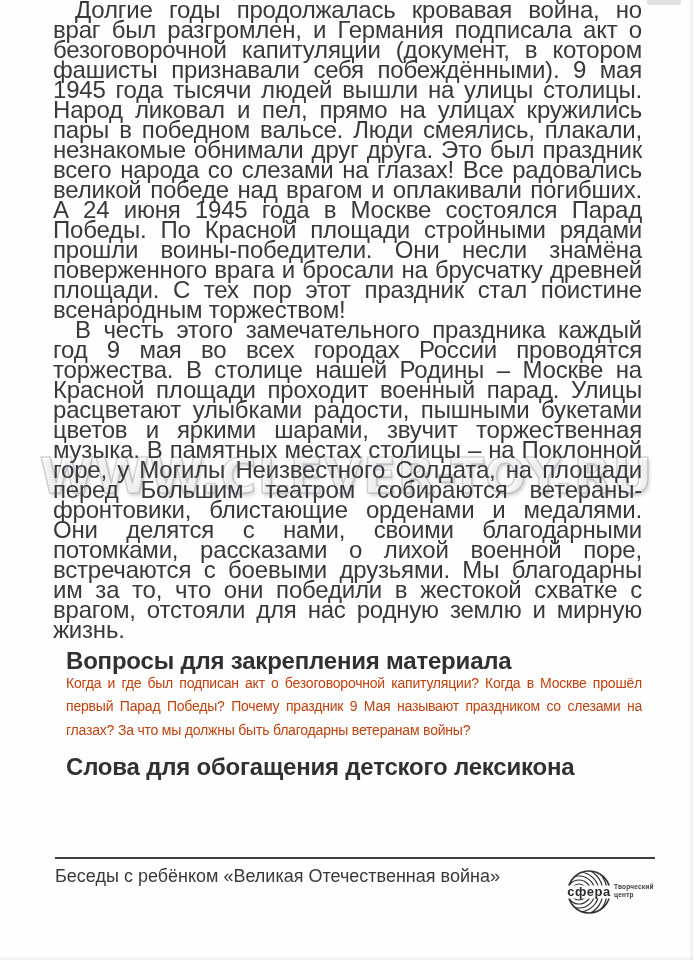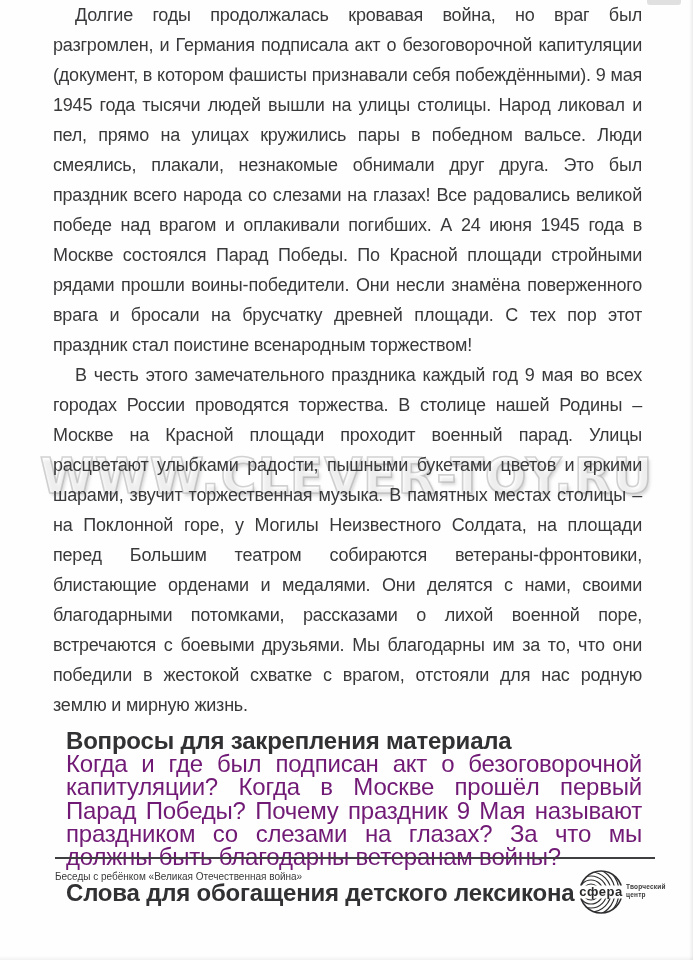--- a/index.html
+++ b/index.html
@@ -35,63 +35,63 @@
     color:#4a4a4d;
     letter-spacing:.5px;
     transform:scaleX(.84);transform-origin:center;
     white-space:nowrap;
   }
 
   
   .content{position:relative;z-index:1;padding:0 51px 0 53px;}
   .para{
     margin:0;
-    font-size:18px;line-height:30px;
+    font-size:24px;line-height:20px;
     letter-spacing:-.2px;
     text-align:justify;
     text-indent:22px;
     color:#39393b;
   }
   .section{margin-left:13px;margin-top:9px;}
   .sec-heading{
     font-weight:700;
     font-size:24px;line-height:23.2px;
     letter-spacing:-.2px;
     color:#313133;
   }
   .sec-text{
     margin:0;
-    font-size:24px;line-height:23.2px;
+    font-size:14px;line-height:23.2px;
     letter-spacing:-.2px;
     text-align:justify;
-    color:#701a75;
+    color:#c2410c;
   }
 
   
   .watermark{
     position:absolute;left:0;right:0;top:452px;
     z-index:0;
     text-align:center;
     font-family:"DejaVu Sans",sans-serif;
     font-size:49px;font-weight:700;letter-spacing:1px;
     line-height:1;
     color:rgba(255,255,255,.55);
     -webkit-text-stroke:1.6px rgba(150,150,150,.42);
     text-shadow:2px 3px 3px rgba(110,110,110,.25);
     white-space:nowrap;
     pointer-events:none;
   }
 
   
   .footer{position:absolute;left:55px;top:857px;width:600px;z-index:2;}
   .footer-rule{height:0;border-top:2.5px solid #3f3f41;width:600px;}
-  .footer-meta{margin-top:7px;font-size:10px;line-height:21.5px;color:#39393b;}
+  .footer-meta{margin-top:7px;font-size:18px;line-height:21.5px;color:#39393b;}
   .logo{
     position:absolute;left:512px;top:13px;
-    display:flex;align-items:flex-start;gap:3px;margin-left:12px;
+    display:flex;align-items:flex-start;gap:3px;
   }
   .logo-sub{
     font-size:6.5px;line-height:7.5px;font-weight:700;
     color:#3a3a3c;width:48px;margin-top:13px;letter-spacing:.2px;
   }
 </style>
 </head>
 <body>
 
 <div class="page">

